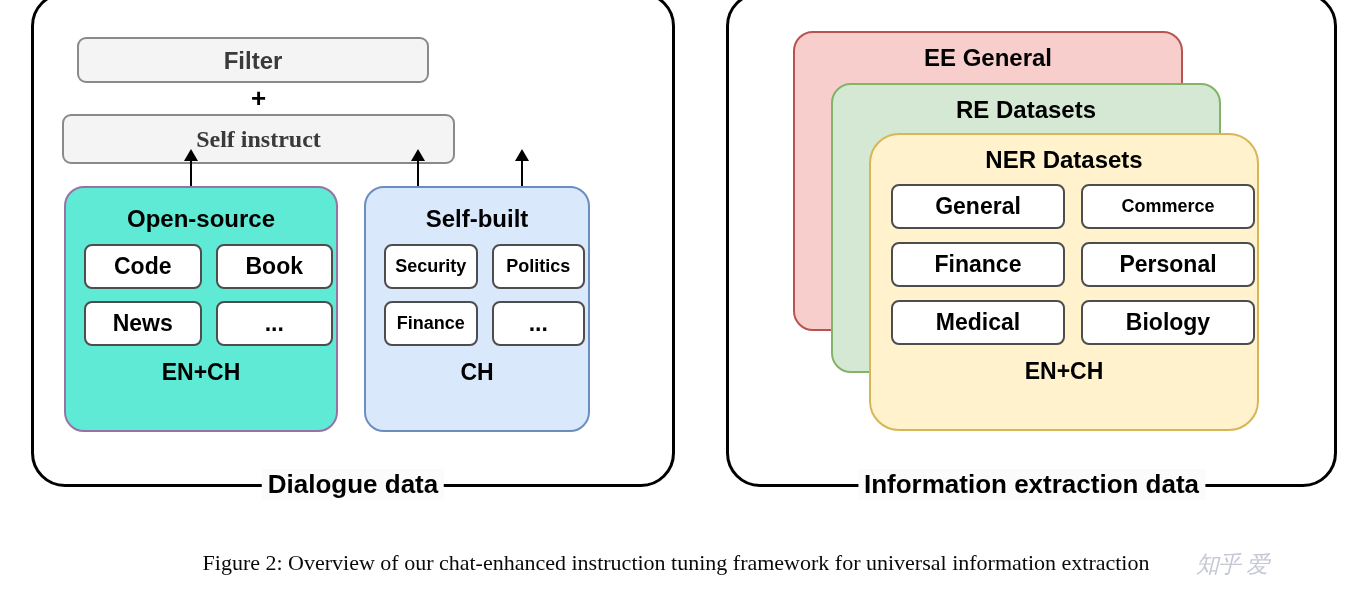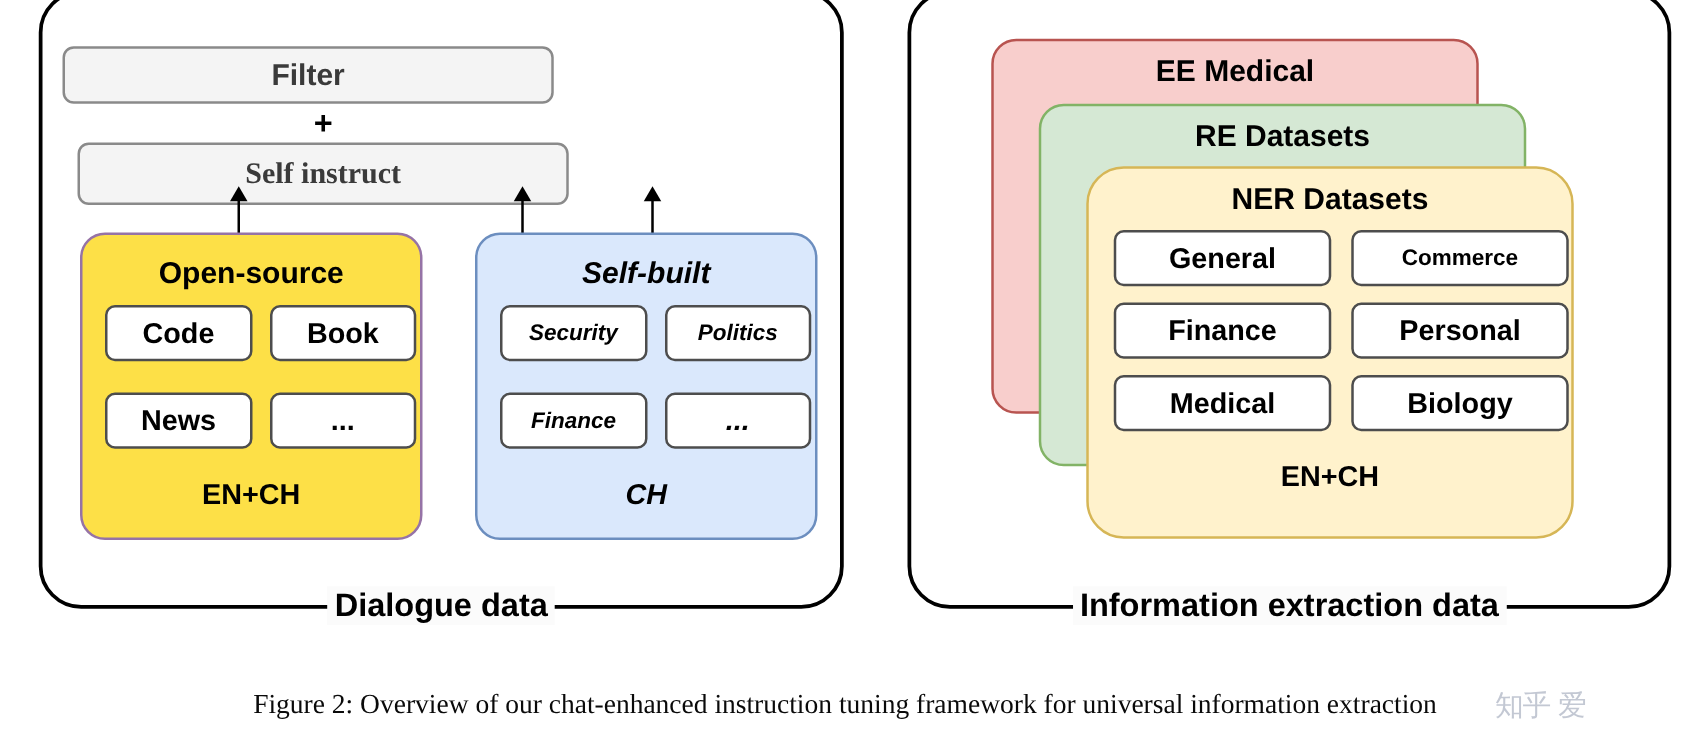--- a/index.html
+++ b/index.html
@@ -58,21 +58,21 @@
     box-sizing: border-box;
     display: flex;
     align-items: center;
     justify-content: center;
     text-align: center;
     font-size: 24px;
     font-weight: bold;
     color: #3a3a3a;
     line-height: 29px;
   }
-  #box-filter        { left: 50px;  top: 37px;  width: 393px; height: 46px; }
+  #box-filter        { left: 77px;  top: 37px;  width: 352px; height: 46px; }
   #box-self-instruct { left: 62px;  top: 114px; width: 393px; height: 50px; font-family: Liberation Serif, serif; }
   #box-manual        { left: 467px; top: 37px;  width: 157px; height: 123px; }
 
   .plus-sign {
     position: absolute;
     left: 62px;
     top: 83px;
     width: 393px;
     height: 31px;
     display: flex;
@@ -86,48 +86,48 @@
   
   .group-box {
     position: absolute;
     border-radius: 20px;
     border: 2px solid;
     box-sizing: border-box;
     padding-top: 8px;
   }
   #group-open-source {
     left: 64px; top: 186px; width: 274px; height: 246px;
-    background: #fde047; border-color: #9673a6;
+    background: #5eead4; border-color: #9673a6;
   }
   #group-self-built {
-    left: 380px; top: 186px; width: 274px; height: 246px;
-    background: #dae8fc; border-color: #6c8ebf; font-style: italic;
+    left: 364px; top: 186px; width: 226px; height: 246px;
+    background: #dae8fc; border-color: #6c8ebf;
   }
 
   .group-title {
     text-align: center;
     font-size: 24px;
     font-weight: bold;
     color: #000000;
     line-height: 34px;
     margin-top: 6px;
   }
   .group-footer {
     text-align: center;
     font-size: 23px;
     font-weight: bold;
     color: #000000;
     line-height: 28px;
-    margin-top: 22px;
+    margin-top: 12px;
   }
 
   .chip-grid {
     display: grid;
     grid-template-columns: 1fr 1fr;
-    gap: 25px 14px;
+    gap: 12px 14px;
     padding: 8px 3px 0 18px;
   }
   .chip {
     background: #ffffff;
     border: 2px solid #4d4d4d;
     border-radius: 8px;
     height: 45px;
     display: flex;
     align-items: center;
     justify-content: center;
@@ -211,20 +211,21 @@
     position: absolute;
     left: 1196px;
     top: 549px;
     font-family: "DejaVu Sans", sans-serif;
     font-size: 23px;
     color: #b9bfcc;
     opacity: 0.85;
     letter-spacing: -1px;
     white-space: nowrap;
     pointer-events: none;
+    font-style: italic;
   }
 </style>
 </head>
 <body>
 
 <div id="figure">
 
   <div class="outer-panel" id="panel-dialogue">
     <div class="panel-caption">Dialogue data</div>
   </div>
@@ -260,21 +261,21 @@
       <div class="chip">...</div>
     </div>
     <div class="group-footer">CH</div>
   </div>
 
   <div class="outer-panel" id="panel-ie">
     <div class="panel-caption">Information extraction data</div>
   </div>
 
   <div class="stack-card" id="card-ee">
-    <div class="stack-title">EE Medical</div>
+    <div class="stack-title">EE General</div>
   </div>
 
   <div class="stack-card" id="card-re">
     <div class="stack-title">RE Datasets</div>
   </div>
 
   <div class="stack-card" id="card-ner">
     <div class="stack-title">NER Datasets</div>
     <div id="ner-grid">
       <div class="chip">General</div>

